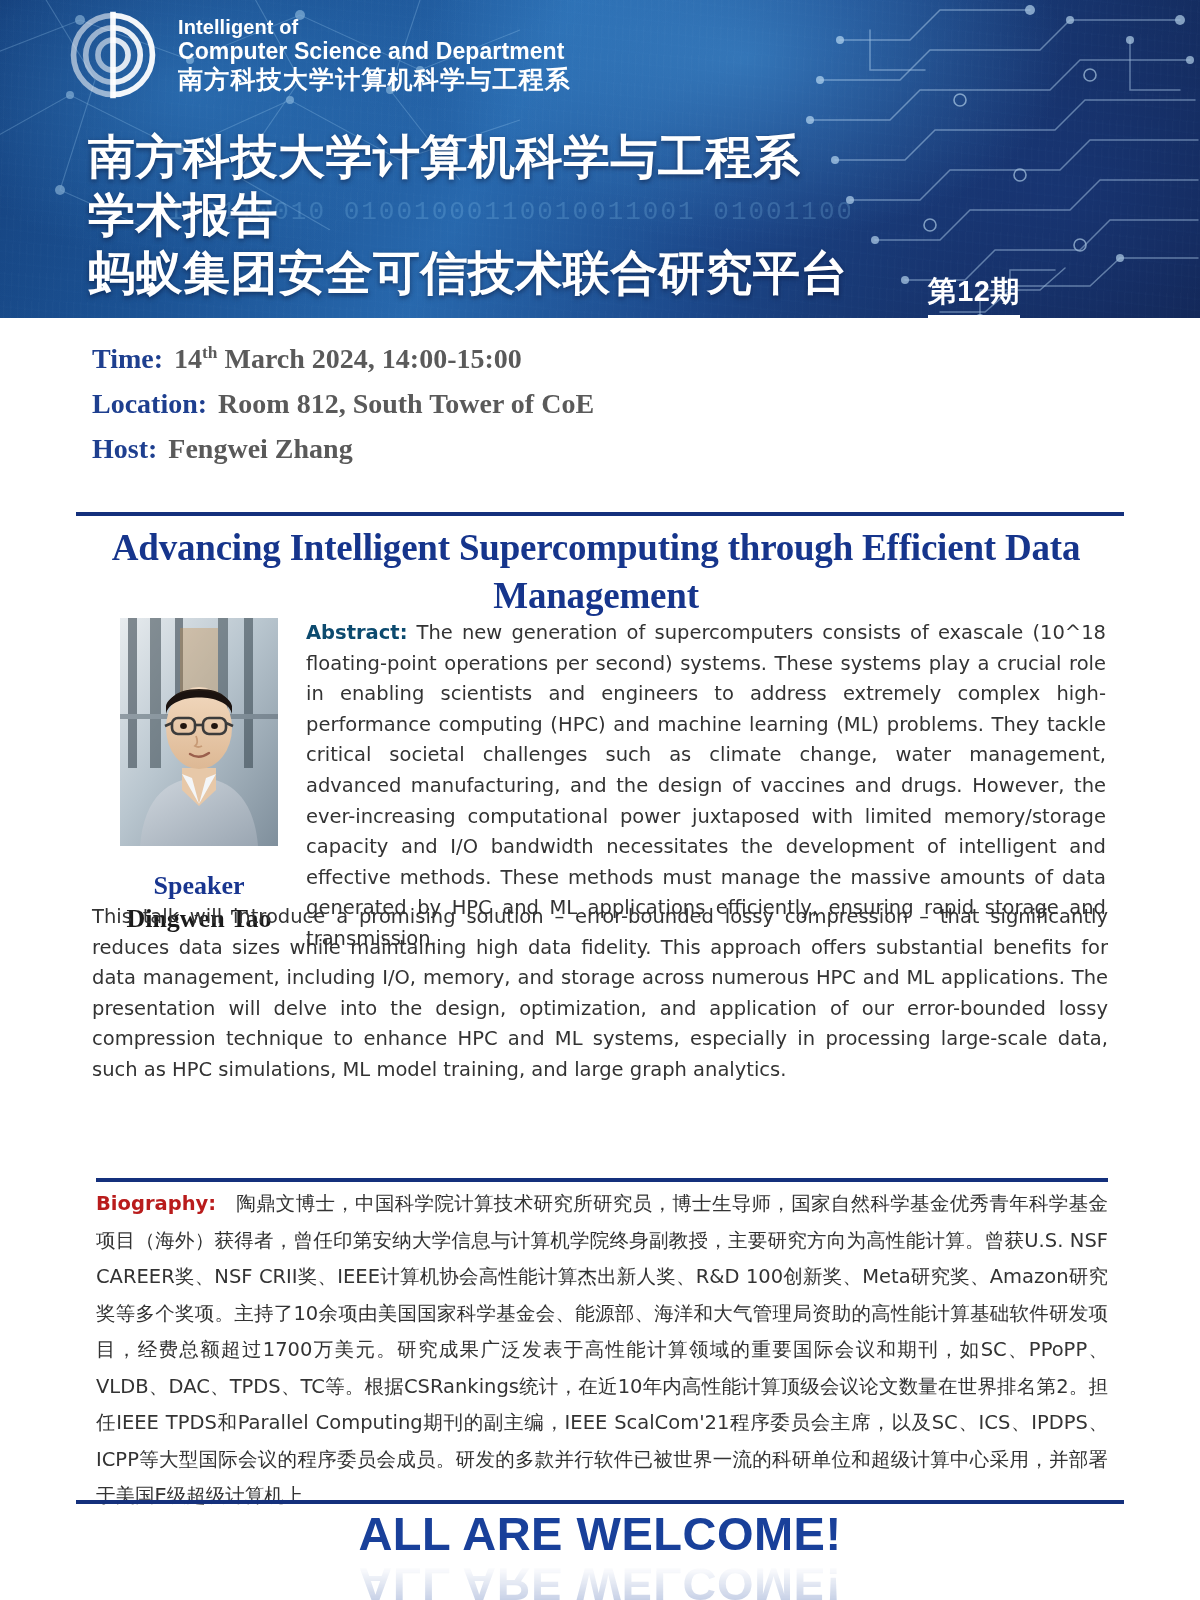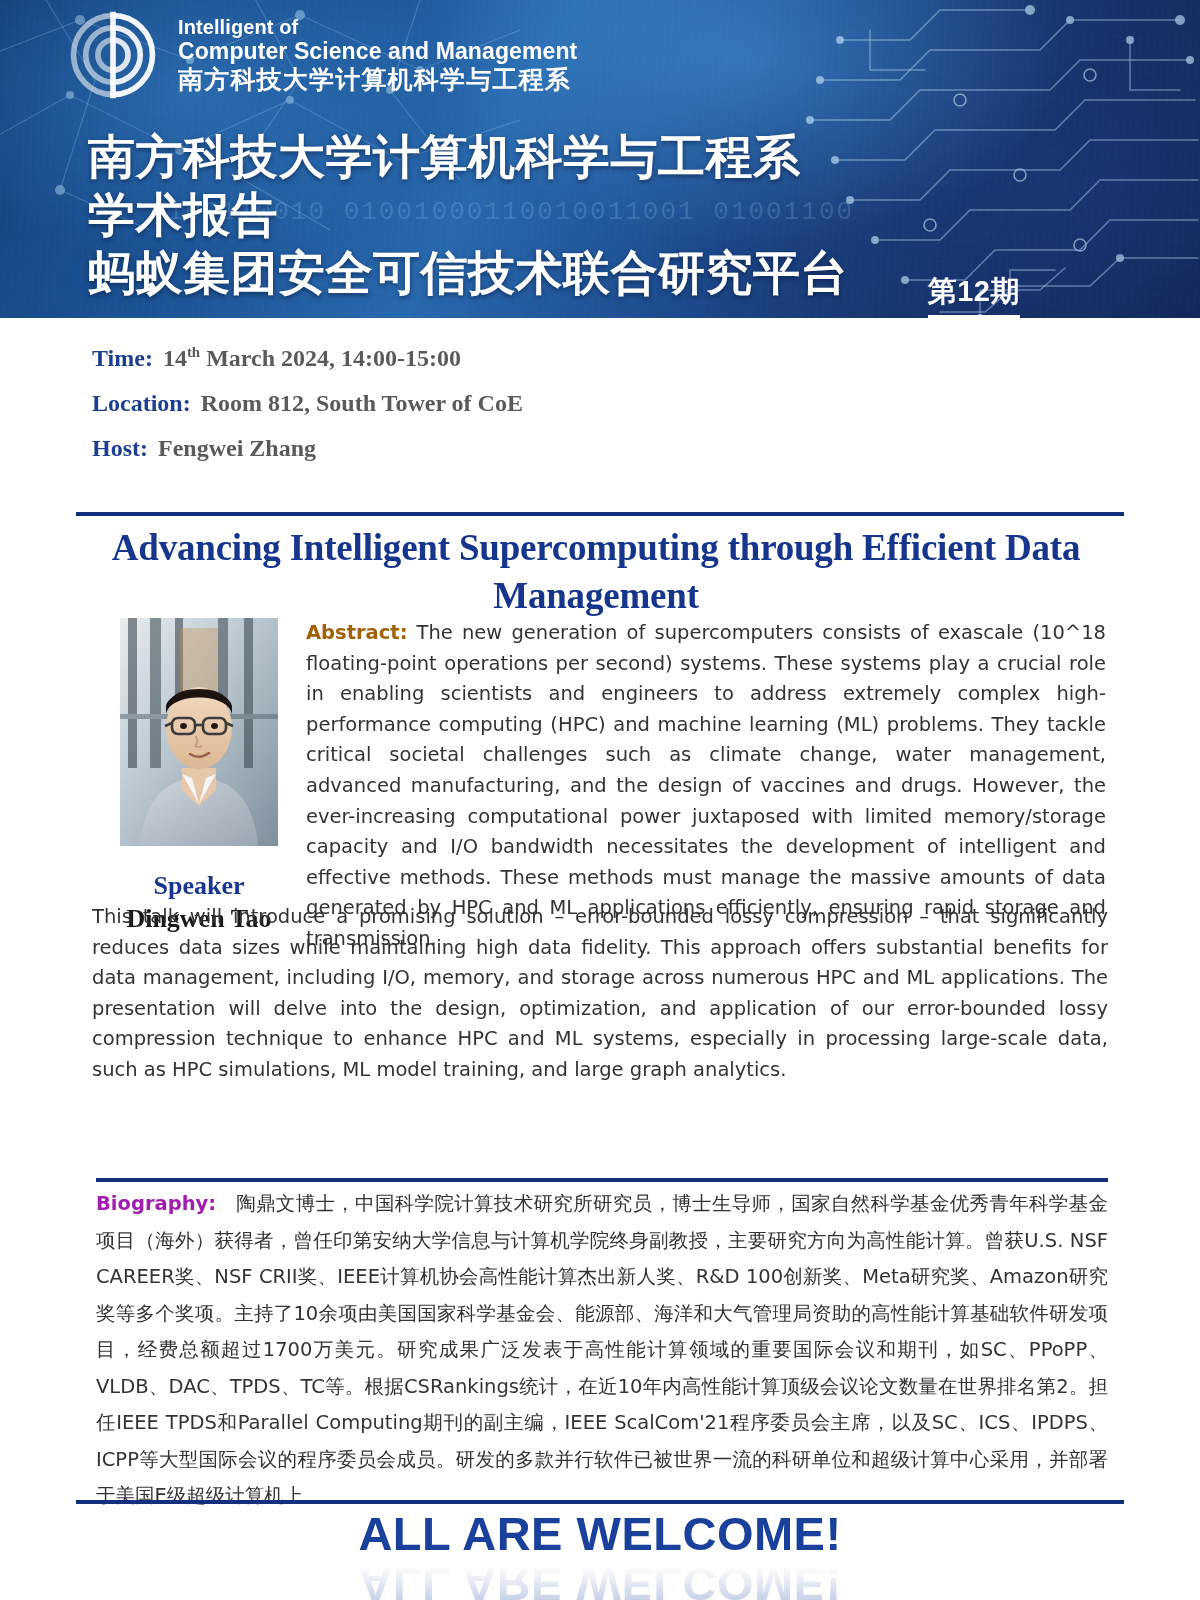--- a/index.html
+++ b/index.html
@@ -124,21 +124,21 @@
   }
 
   
   .details {
     position: absolute;
     left: 92px;
     top: 330px;
     width: 1016px;
   }
   .detail-line {
-    font-size: 24px;
+    font-size: 28px;
     line-height: 45px;
     color: #4b4b4b;
     font-weight: 700;
     white-space: nowrap;
   }
   .detail-label { color: #1e3f8f; font-weight: 700; }
   .detail-value { color: #5a5a5a; font-weight: 700; margin-left: 4px; }
   sup { font-size: 0.62em; vertical-align: super; }
 
   .rule {
@@ -208,42 +208,42 @@
     margin: 0;
     font-family: "DejaVu Sans", "Liberation Sans", sans-serif;
     font-size: 19.5px;
     line-height: 30.6px;
     color: #333333;
     text-align: justify;
     text-justify: inter-word;
   }
   .abs-label {
     font-weight: 700;
-    color: #a16207;
+    color: #0c4a6e;
   }
   .talk-para {
     position: absolute;
     left: 92px;
     top: 902px;
     width: 1016px;
   }
 
   
   .bio {
     position: absolute;
     left: 96px;
     top: 1186px;
     width: 1012px;
     font-family: "DejaVu Sans", "Liberation Sans", sans-serif;
     font-size: 19.5px;
     line-height: 36.5px;
     color: #333333;
     text-align: justify;
   }
-  .bio-label { font-weight: 700; color: #a21caf; }
+  .bio-label { font-weight: 700; color: #b91c1c; }
 
   
   .welcome-wrap {
     position: absolute;
     left: 0;
     top: 1506px;
     width: 1200px;
     text-align: center;
   }
   .welcome {
@@ -348,21 +348,21 @@
       </g>
       <g fill="none" stroke="#ffffff" stroke-width="6" stroke-opacity="0.55">
         <path d="M50 8 A42 42 0 0 0 50 92"></path>
         <path d="M50 21 A29 29 0 0 0 50 79"></path>
         <path d="M50 34 A16 16 0 0 0 50 66"></path>
       </g>
       <rect x="47" y="4" width="6" height="92" fill="#ffffff" fill-opacity="0.95"></rect>
     </svg>
     <div class="dept-text">
       <div class="dept-en1">Intelligent of</div>
-      <div class="dept-en2">Computer Science and Management</div>
+      <div class="dept-en2">Computer Science and Department</div>
       <div class="dept-cn">南方科技大学计算机科学与工程系</div>
     </div>
   </div>
 
   <div class="banner-title">
     <div>南方科技大学计算机科学与工程系</div>
     <div>学术报告</div>
     <div>蚂蚁集团安全可信技术联合研究平台</div>
   </div>
 

